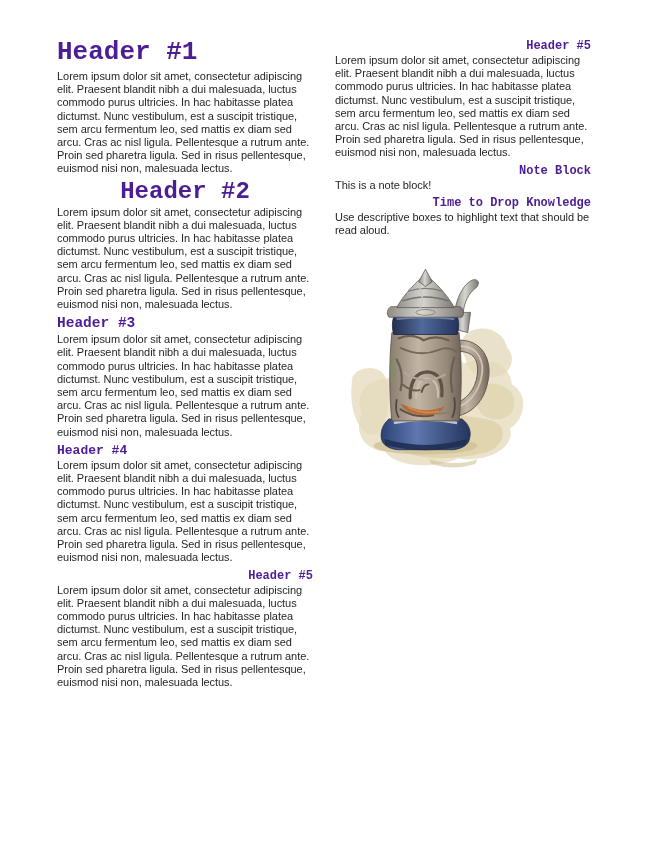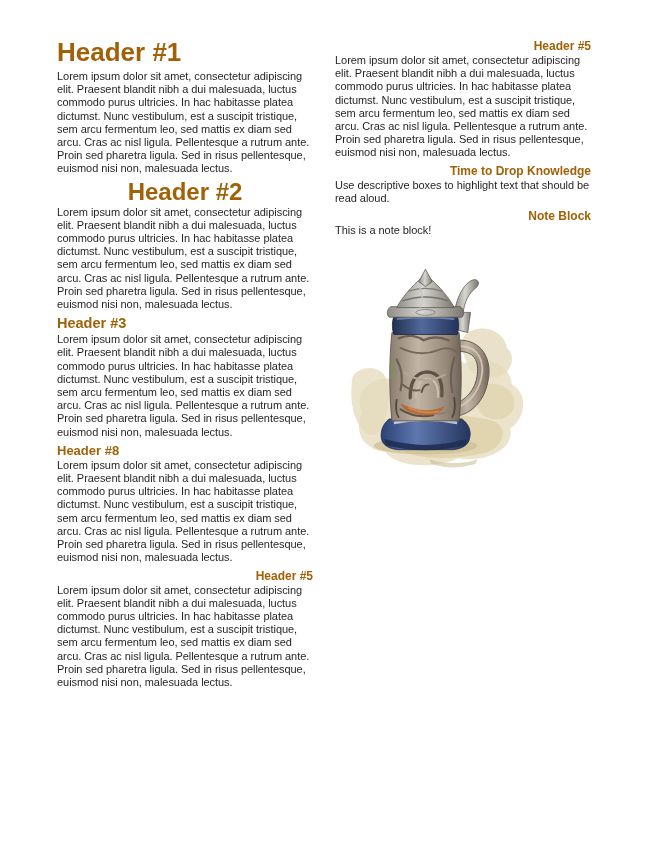--- a/index.html
+++ b/index.html
@@ -14,21 +14,21 @@
     font-family:"Liberation Sans",sans-serif;
     color:#231f20;
   }
   .col{width:256px;flex:0 0 256px;}
   .body-text,p.body-text{
     margin:0 0 4px 0;
     font-size:11px;
     line-height:13.2px;
     letter-spacing:-0.05px;
   }
-  h1,h2,h3,h4,h5,h6{color:#a16207;margin:0;font-family:Liberation Sans, sans-serif;}
+  h1,h2,h3,h4,h5,h6{color:#4c1d95;margin:0;font-family:Liberation Mono, monospace;}
   h1.doc-h1{font-size:26px;line-height:29px;margin:0 0 3px 0;}
   h2.doc-h2{font-size:24px;line-height:23px;margin:2px 0 3px 0;text-align:center;}
   h3.doc-h3{font-size:14.5px;line-height:16px;margin:2px 0 2px 0;}
   h4.doc-h4{font-size:13px;line-height:15px;margin:1px 0 1px 0;}
   h5.doc-h5{font-size:12px;line-height:14px;margin:1px 0 1px 0;text-align:right;}
   .inline-bold{font-weight:bold;}
   figure.illustration{margin:27px 0 0 6px;width:240px;height:212px;}
   figure.illustration svg{display:block;width:240px;height:212px;}
 </style>
 </head>
@@ -43,43 +43,43 @@
     </section>
     <section>
       <h2 class="doc-h2">Header #2</h2>
       <p class="body-text">Lorem ipsum dolor sit amet, consectetur adipiscing elit. Praesent blandit nibh a dui malesuada, luctus commodo purus ultricies. In hac habitasse platea dictumst. Nunc vestibulum, est a suscipit tristique, sem arcu fermentum leo, sed mattis ex diam sed arcu. Cras ac nisl ligula. Pellentesque a rutrum ante. Proin sed pharetra ligula. Sed in risus pellentesque, euismod nisi non, malesuada lectus.</p>
     </section>
     <section>
       <h3 class="doc-h3">Header #3</h3>
       <p class="body-text">Lorem ipsum dolor sit amet, consectetur adipiscing elit. Praesent blandit nibh a dui malesuada, luctus commodo purus ultricies. In hac habitasse platea dictumst. Nunc vestibulum, est a suscipit tristique, sem arcu fermentum leo, sed mattis ex diam sed arcu. Cras ac nisl ligula. Pellentesque a rutrum ante. Proin sed pharetra ligula. Sed in risus pellentesque, euismod nisi non, malesuada lectus.</p>
     </section>
     <section>
-      <h4 class="doc-h4">Header #8</h4>
+      <h4 class="doc-h4">Header #4</h4>
       <p class="body-text">Lorem ipsum dolor sit amet, consectetur adipiscing elit. Praesent blandit nibh a dui malesuada, luctus commodo purus ultricies. In hac habitasse platea dictumst. Nunc vestibulum, est a suscipit tristique, sem arcu fermentum leo, sed mattis ex diam sed arcu. Cras ac nisl ligula. Pellentesque a rutrum ante. Proin sed pharetra ligula. Sed in risus pellentesque, euismod nisi non, malesuada lectus.</p>
     </section>
     <section>
       <h5 class="doc-h5">Header #5</h5>
       <p class="body-text">Lorem ipsum dolor sit amet, consectetur adipiscing elit. Praesent blandit nibh a dui malesuada, luctus commodo purus ultricies. In hac habitasse platea dictumst. Nunc vestibulum, est a suscipit tristique, sem arcu fermentum leo, sed mattis ex diam sed arcu. Cras ac nisl ligula. Pellentesque a rutrum ante. Proin sed pharetra ligula. Sed in risus pellentesque, euismod nisi non, malesuada lectus.</p>
     </section>
   </div>
 
   <div class="col">
     <section>
       <h5 class="doc-h5">Header #5</h5>
       <p class="body-text">Lorem ipsum dolor sit amet, consectetur adipiscing elit. Praesent blandit nibh a dui malesuada, luctus commodo purus ultricies. In hac habitasse platea dictumst. Nunc vestibulum, est a suscipit tristique, sem arcu fermentum leo, sed mattis ex diam sed arcu. Cras ac nisl ligula. Pellentesque a rutrum ante. Proin sed pharetra ligula. Sed in risus pellentesque, euismod nisi non, malesuada lectus.</p>
     </section>
 
     <div>
-      <h5 class="doc-h5">Time to Drop Knowledge</h5>
-      <p class="body-text">Use descriptive boxes to highlight text that should be read aloud.</p>
+      <h5 class="doc-h5">Note Block</h5>
+      <p class="body-text">This is a note block!</p>
     </div>
 
     <div>
-      <h5 class="doc-h5">Note Block</h5>
-      <p class="body-text">This is a note block!</p>
+      <h5 class="doc-h5">Time to Drop Knowledge</h5>
+      <p class="body-text">Use descriptive boxes to highlight text that should be read aloud.</p>
     </div>
 
 
     <figure class="illustration" role="img" aria-label="Ceramic beer stein with pewter pointed lid, blue bands and carved tan body on a pale watercolor splash">
       <svg viewBox="0 0 250 210" xmlns="http://www.w3.org/2000/svg">
         <defs>
           <linearGradient id="pewter" x1="0" y1="0" x2="1" y2="0">
             <stop offset="0" stop-color="#8f8c86"></stop>
               <stop offset="0.45" stop-color="#d8d6d1"></stop>
               <stop offset="0.75" stop-color="#a5a29b"></stop>

